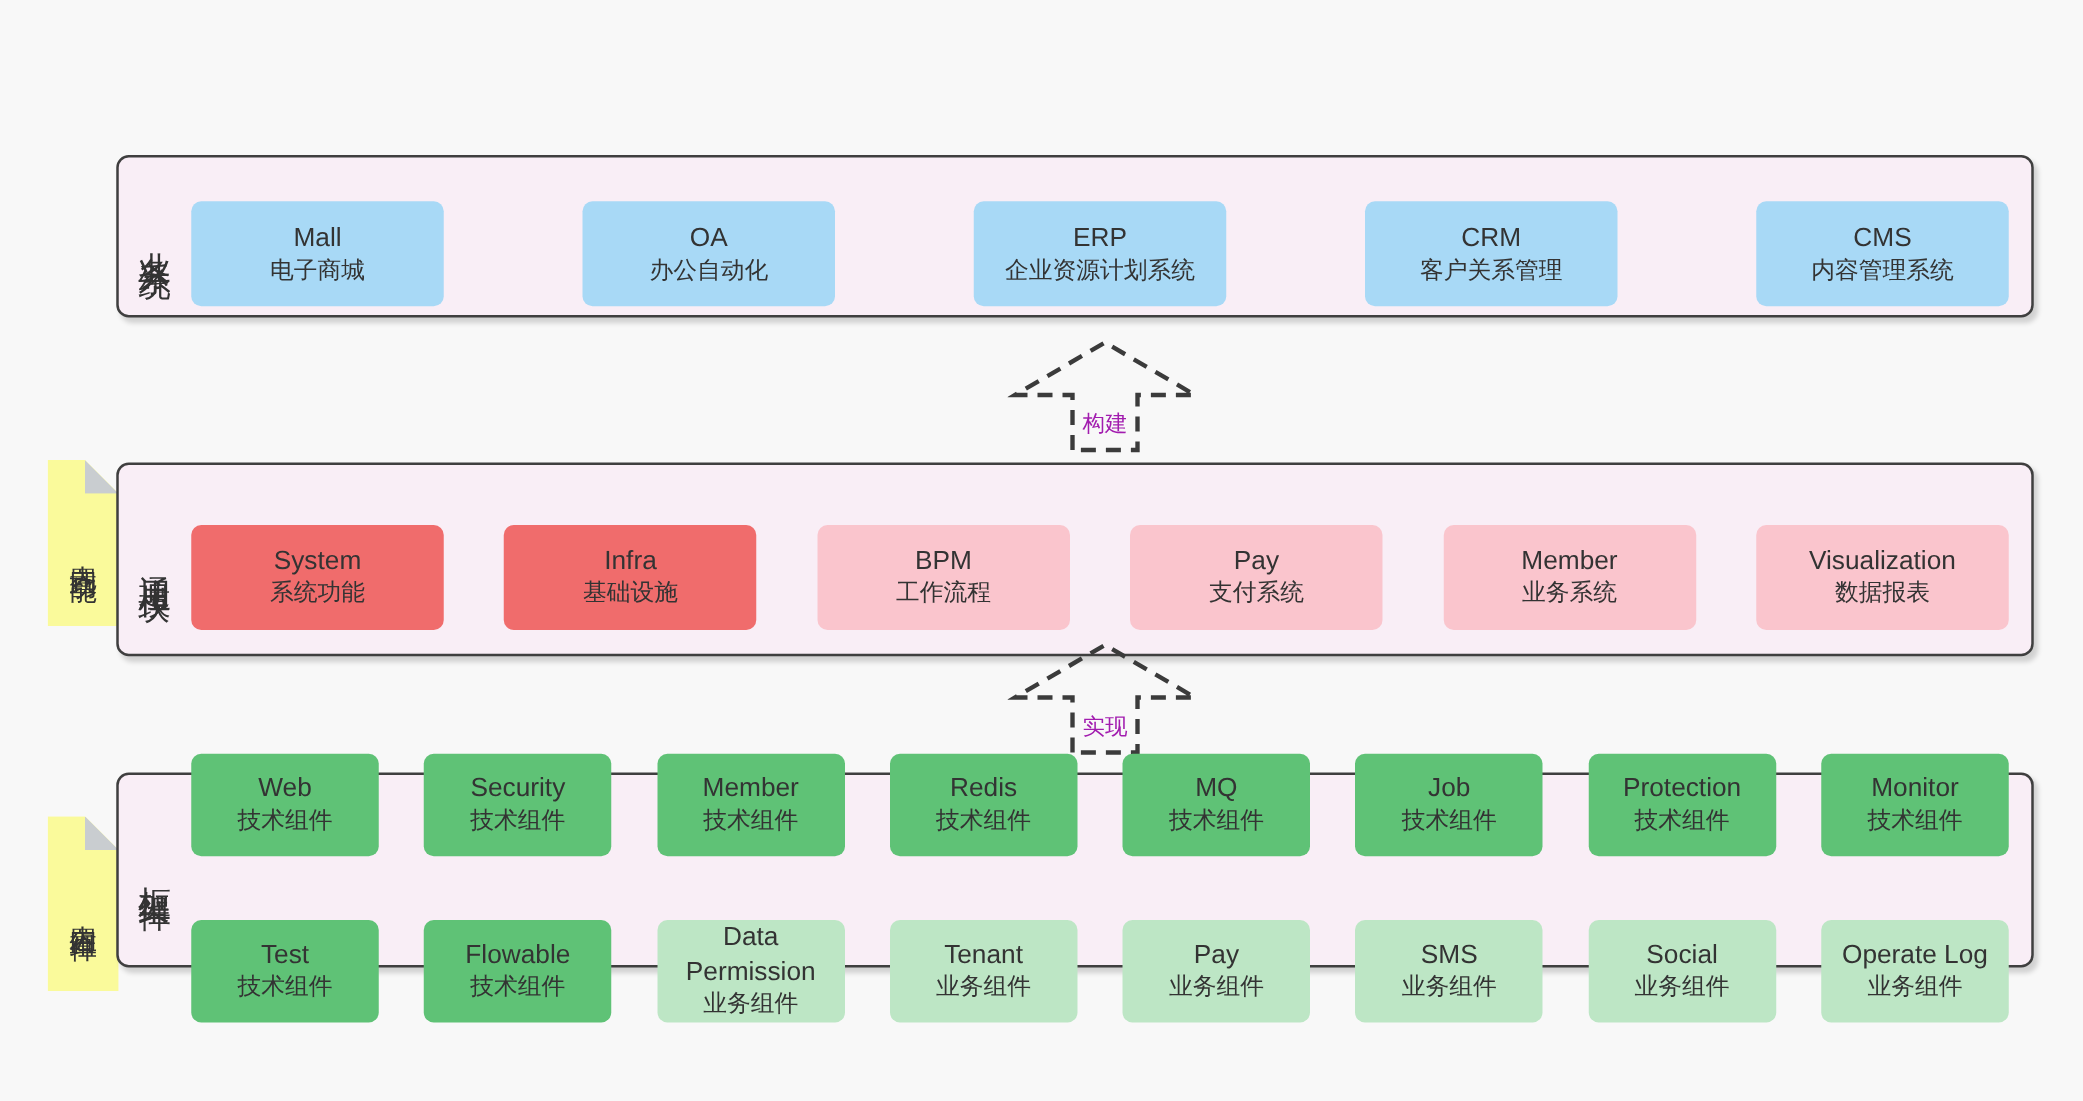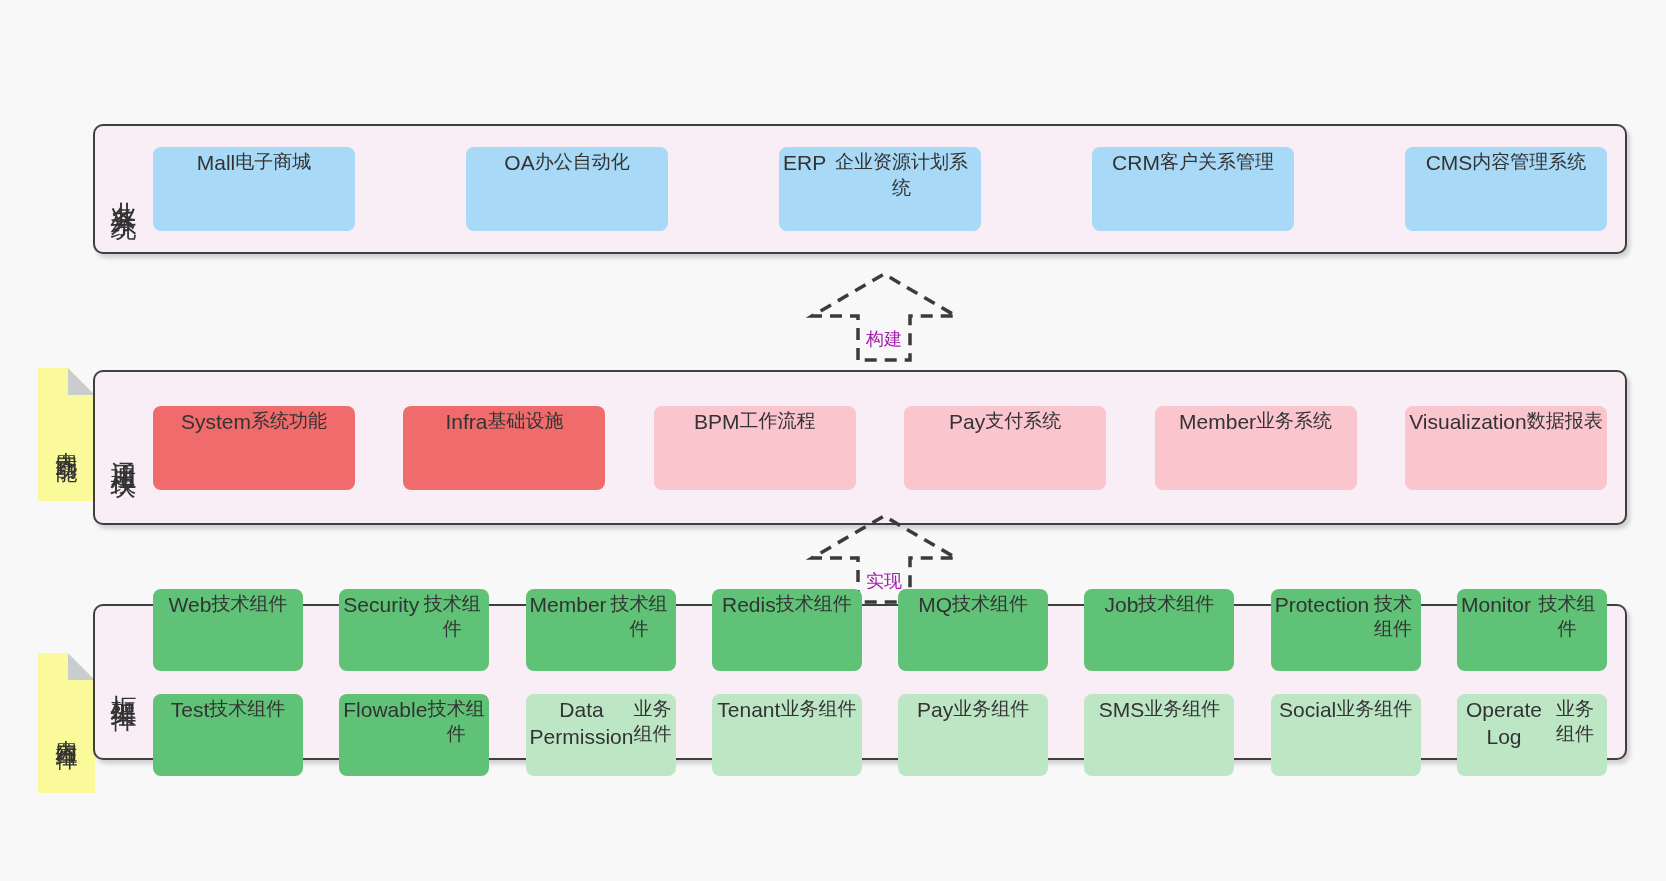--- a/index.html
+++ b/index.html
@@ -14,35 +14,35 @@
     position:absolute;left:93px;width:1534px;
     background:#f9eef6;
     border:2px solid #3f3f3f;border-radius:10px;
     box-shadow:3px 4px 4px rgba(0,0,0,0.16);
     box-sizing:border-box;
     display:flex;align-items:center;
     padding:0 18px 0 10px;
   }
   .band-1{top:124px;height:130px;}
   .band-2{top:370px;height:155px;}
-  .band-3{top:604px;height:156px;}
+  .band-3{top:618px;height:156px;}
   .band-label{
     writing-mode:vertical-rl;text-orientation:upright;
     font-size:26px;line-height:1;letter-spacing:4px;
     color:#333;margin:0 16px 0 6px;white-space:nowrap;
     flex:0 0 auto;
   }
   .boxes-row{flex:1;display:flex;justify-content:space-between;align-items:center;}
   .boxes-col{flex:1;display:flex;flex-direction:column;justify-content:center;gap:23px;}
   
   .box{
     height:84px;border-radius:8px;
-    display:flex;justify-content:center;
+    display:flex;flex-direction:column;justify-content:center;
     text-align:center;color:#333;
-    box-sizing:border-box;padding:2px 4px;
+    box-sizing:border-box;padding:2px 4px;margin-top:28px;
   }
   .band-1 .box,.band-2 .box{width:202px;}
   .band-3 .box{width:150px;height:82px;}
   .box-name{font-size:21px;line-height:1.3;}
   .box-sub{font-size:19px;line-height:1.35;}
   .box[data-variant="blue"]{background:#a8d9f6;}
   .box[data-variant="red"]{background:#f06c6c;}
   .box[data-variant="pink"]{background:#fac5cd;}
   .box[data-variant="green"]{background:#5fc276;}
   .box[data-variant="green-light"]{background:#bde6c5;}

